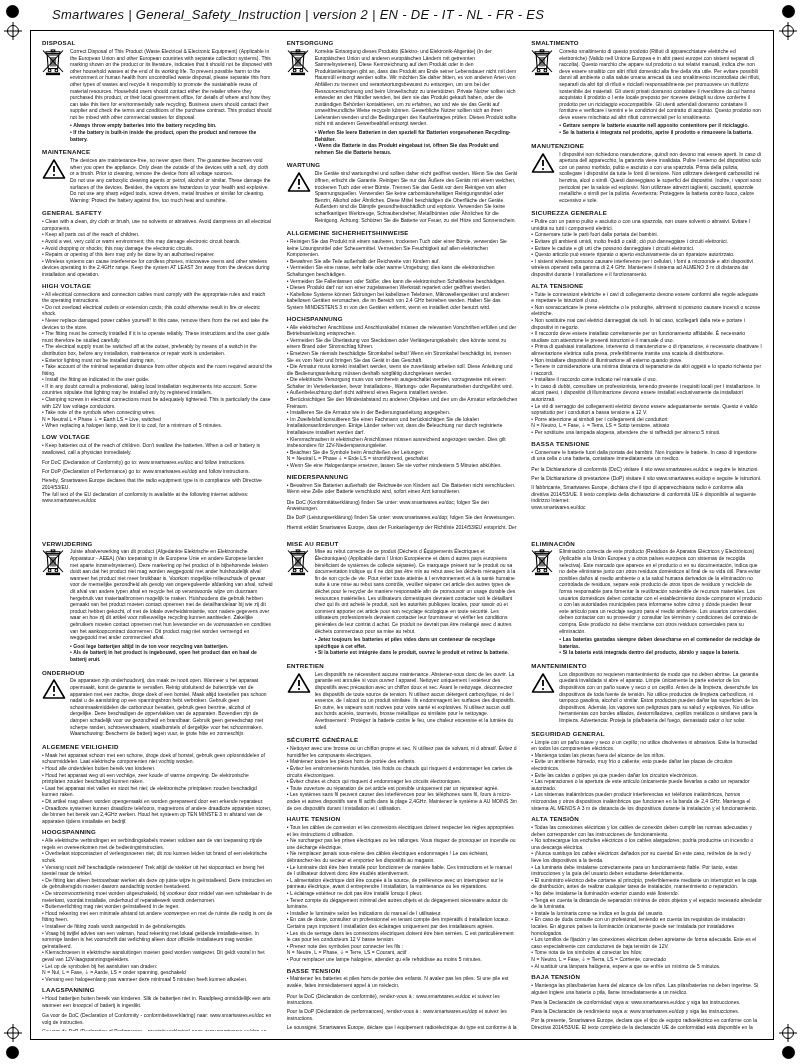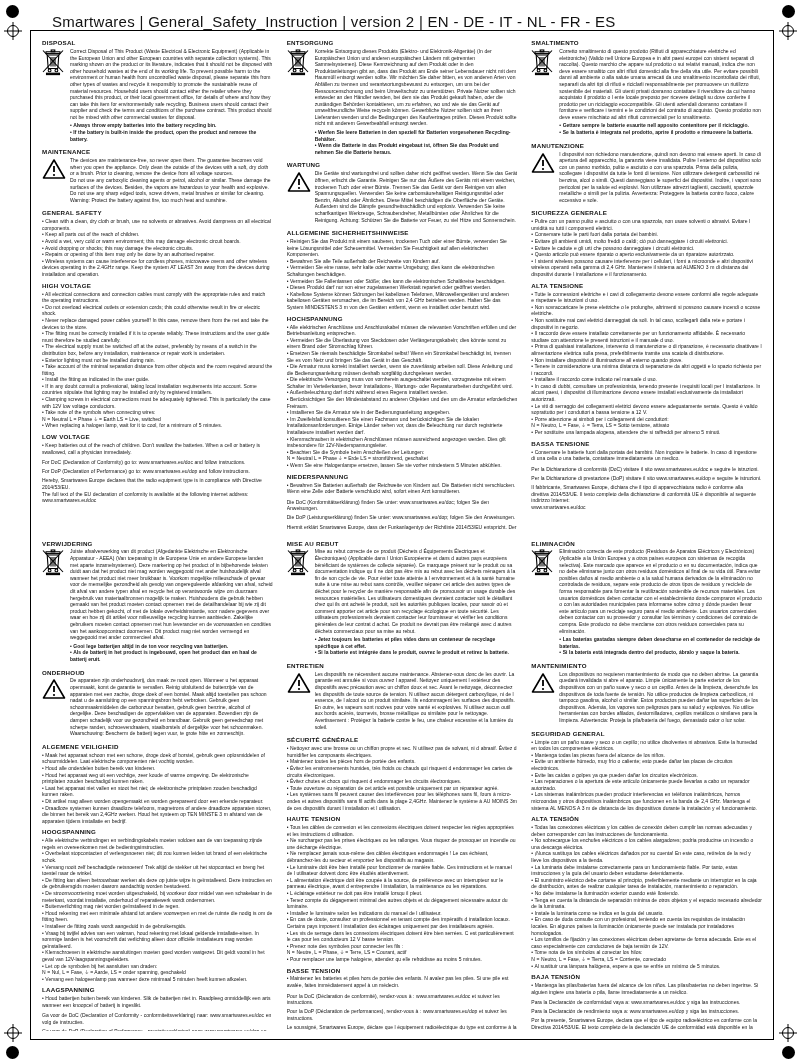--- a/index.html
+++ b/index.html
@@ -4,22 +4,22 @@
 <style>
   html,body { margin:0; padding:0; background:#e8e8e8; }
   .page {
     position:relative; width:802px; height:1064px; margin:0 auto;
     background:#ffffff; color:#141414; overflow:hidden;
     font-family:"Liberation Sans", sans-serif;
   }
   * { box-sizing:border-box; }
 
   .doc-title {
-    position:absolute; left:52px; top:13px;
-    font-size:15px; letter-spacing:.3px; color:#111; white-space:nowrap;
+    position:absolute; left:52px; top:7px;
+    font-size:13px; letter-spacing:.3px; color:#111; white-space:nowrap;font-style:italic;
   }
 
   
   .reg-dot { position:absolute; width:13px; height:13px; border-radius:50%; background:#000; }
   .reg-ring { position:absolute; width:12px; height:12px; border-radius:50%; border:1.5px solid #000; }
   .reg-ring i { position:absolute; background:#000; }
   .reg-ring i.v { left:50%; top:-4px; bottom:-4px; width:1px; transform:translateX(-50%); }
   .reg-ring i.h { top:50%; left:-4px; right:-4px; height:1px; transform:translateY(-50%); }
   .tl-dot { left:6px; top:5px; } .tl-ring { left:7px; top:25px; }
   .tr-dot { right:7px; top:5px; } .tr-ring { right:8px; top:25px; }

